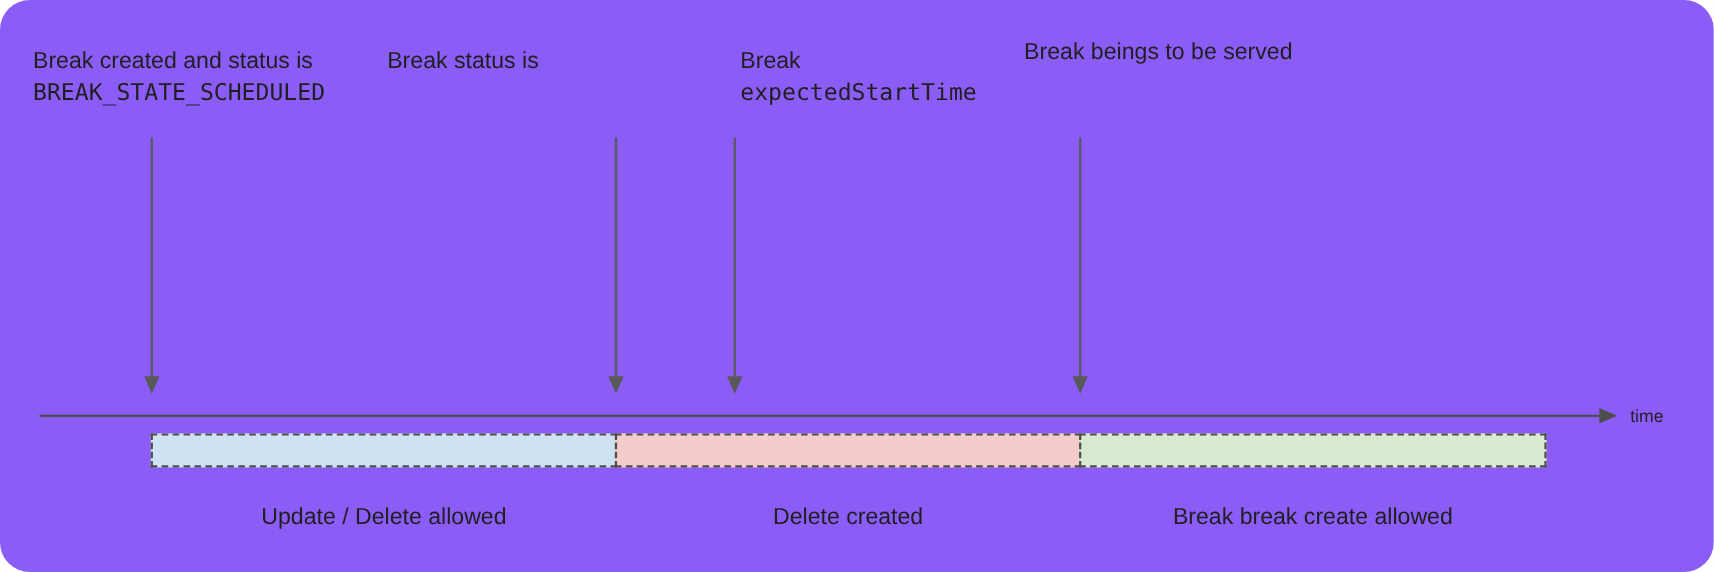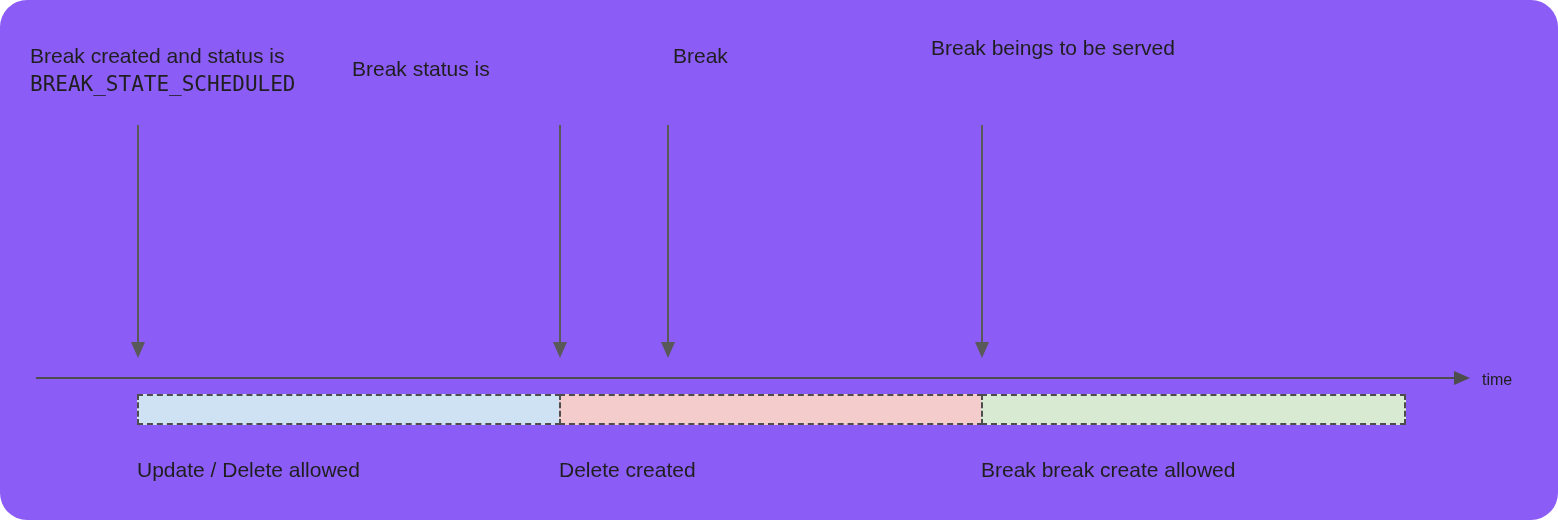--- a/index.html
+++ b/index.html
@@ -20,38 +20,39 @@
   .varrow .head{width:0;height:0;margin:0 auto;
     border-left:7px solid transparent;border-right:7px solid transparent;
     border-top:16px solid #595959;}
   .tl-line{position:absolute;left:36px;top:377px;width:1420px;height:2px;background:#4d4d4d;}
   .tl-head{position:absolute;left:1454px;top:371px;width:0;height:0;
     border-top:7px solid transparent;border-bottom:7px solid transparent;
     border-left:16px solid #4d4d4d;}
   .tl-label{position:absolute;left:1482px;top:366px;font-size:16px;}
   .seg{position:absolute;top:394px;height:31px;box-sizing:border-box;
     border:2px dashed #4d4d4d;}
-  .seg-label{position:absolute;top:458px;font-size:21px;white-space:nowrap;}
+  .seg-label{position:absolute;top:458px;font-size:21px;text-align:center;white-space:nowrap;}
 </style>
 </head>
 <body>
 
 <div class="canvas">
 
   <div class="ann" style="left:30px;top:42px">
     <div class="sans">Break created and status is</div>
     <div class="mono">BREAK_STATE_SCHEDULED</div>
   </div>
 
-  <div class="ann" style="left:352px;top:55px">
+  <div class="ann" style="left:352px;top:42px">
     <div class="sans">Break status is</div>
   </div>
 
   <div class="ann" style="left:673px;top:42px">
     <div class="sans">Break</div>
+    <div class="mono">expectedStartTime</div>
   </div>
 
   <div class="ann" style="left:931px;top:34px">
     <div class="sans">Break beings to be served</div>
   </div>
 
   <div class="varrow" style="left:131px">
     <div class="shaft"></div>
     <div class="head"></div>
   </div>

